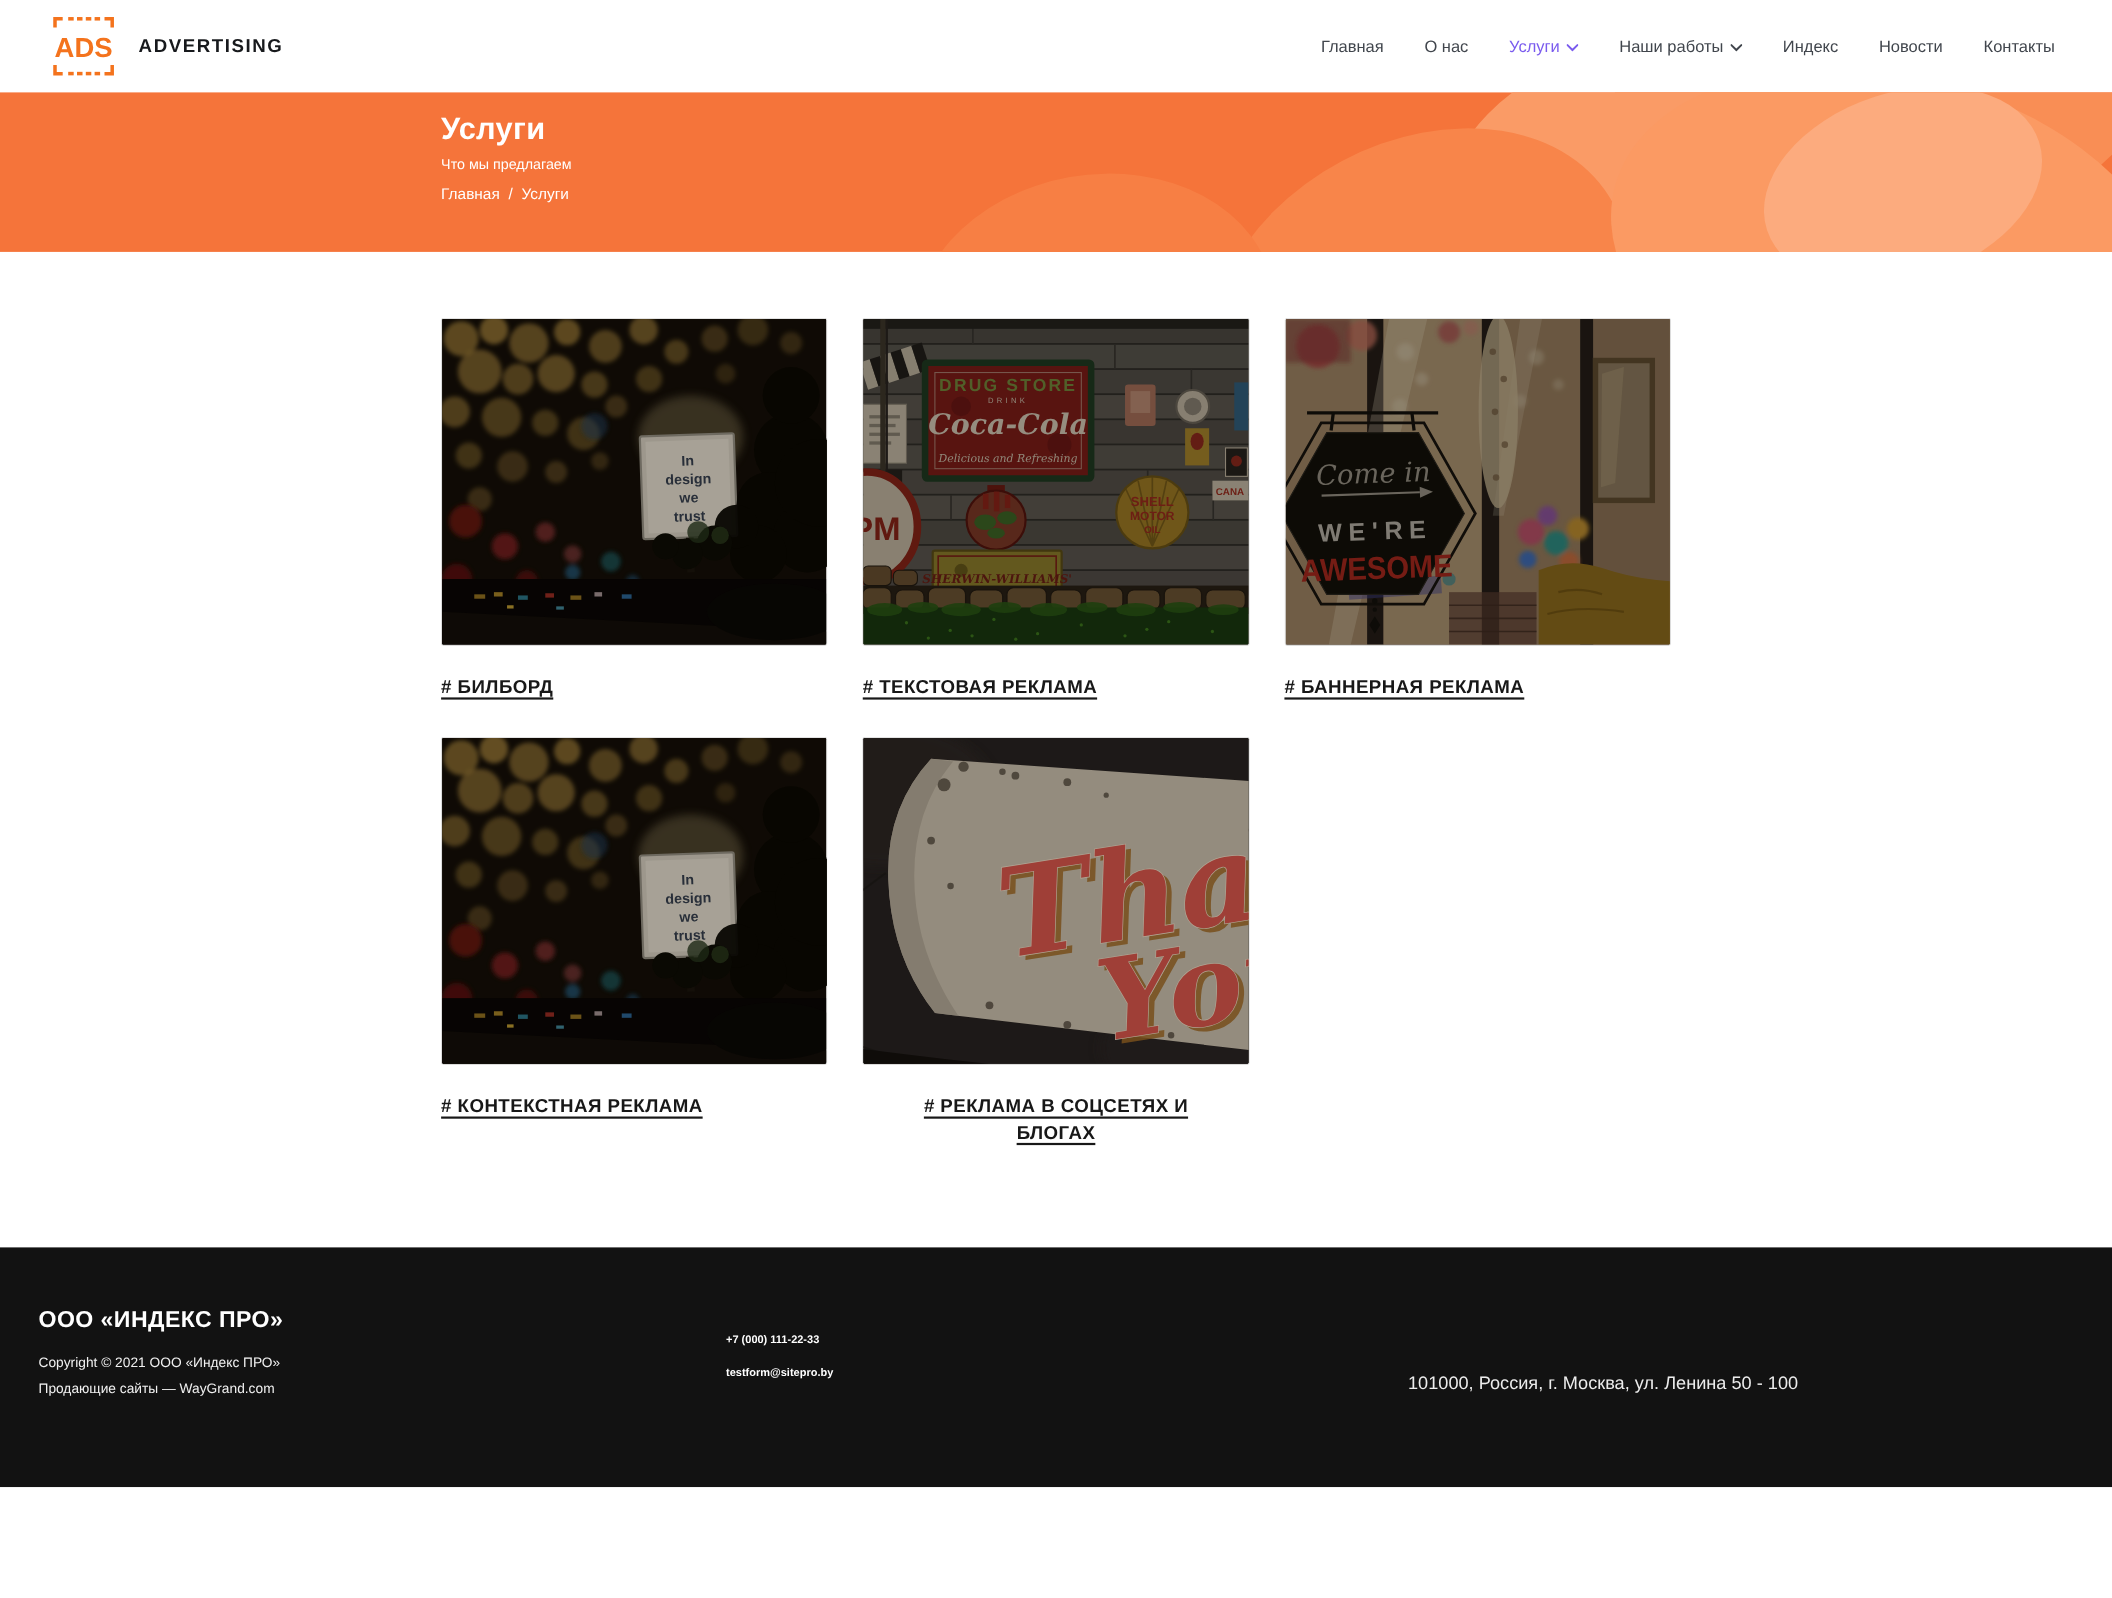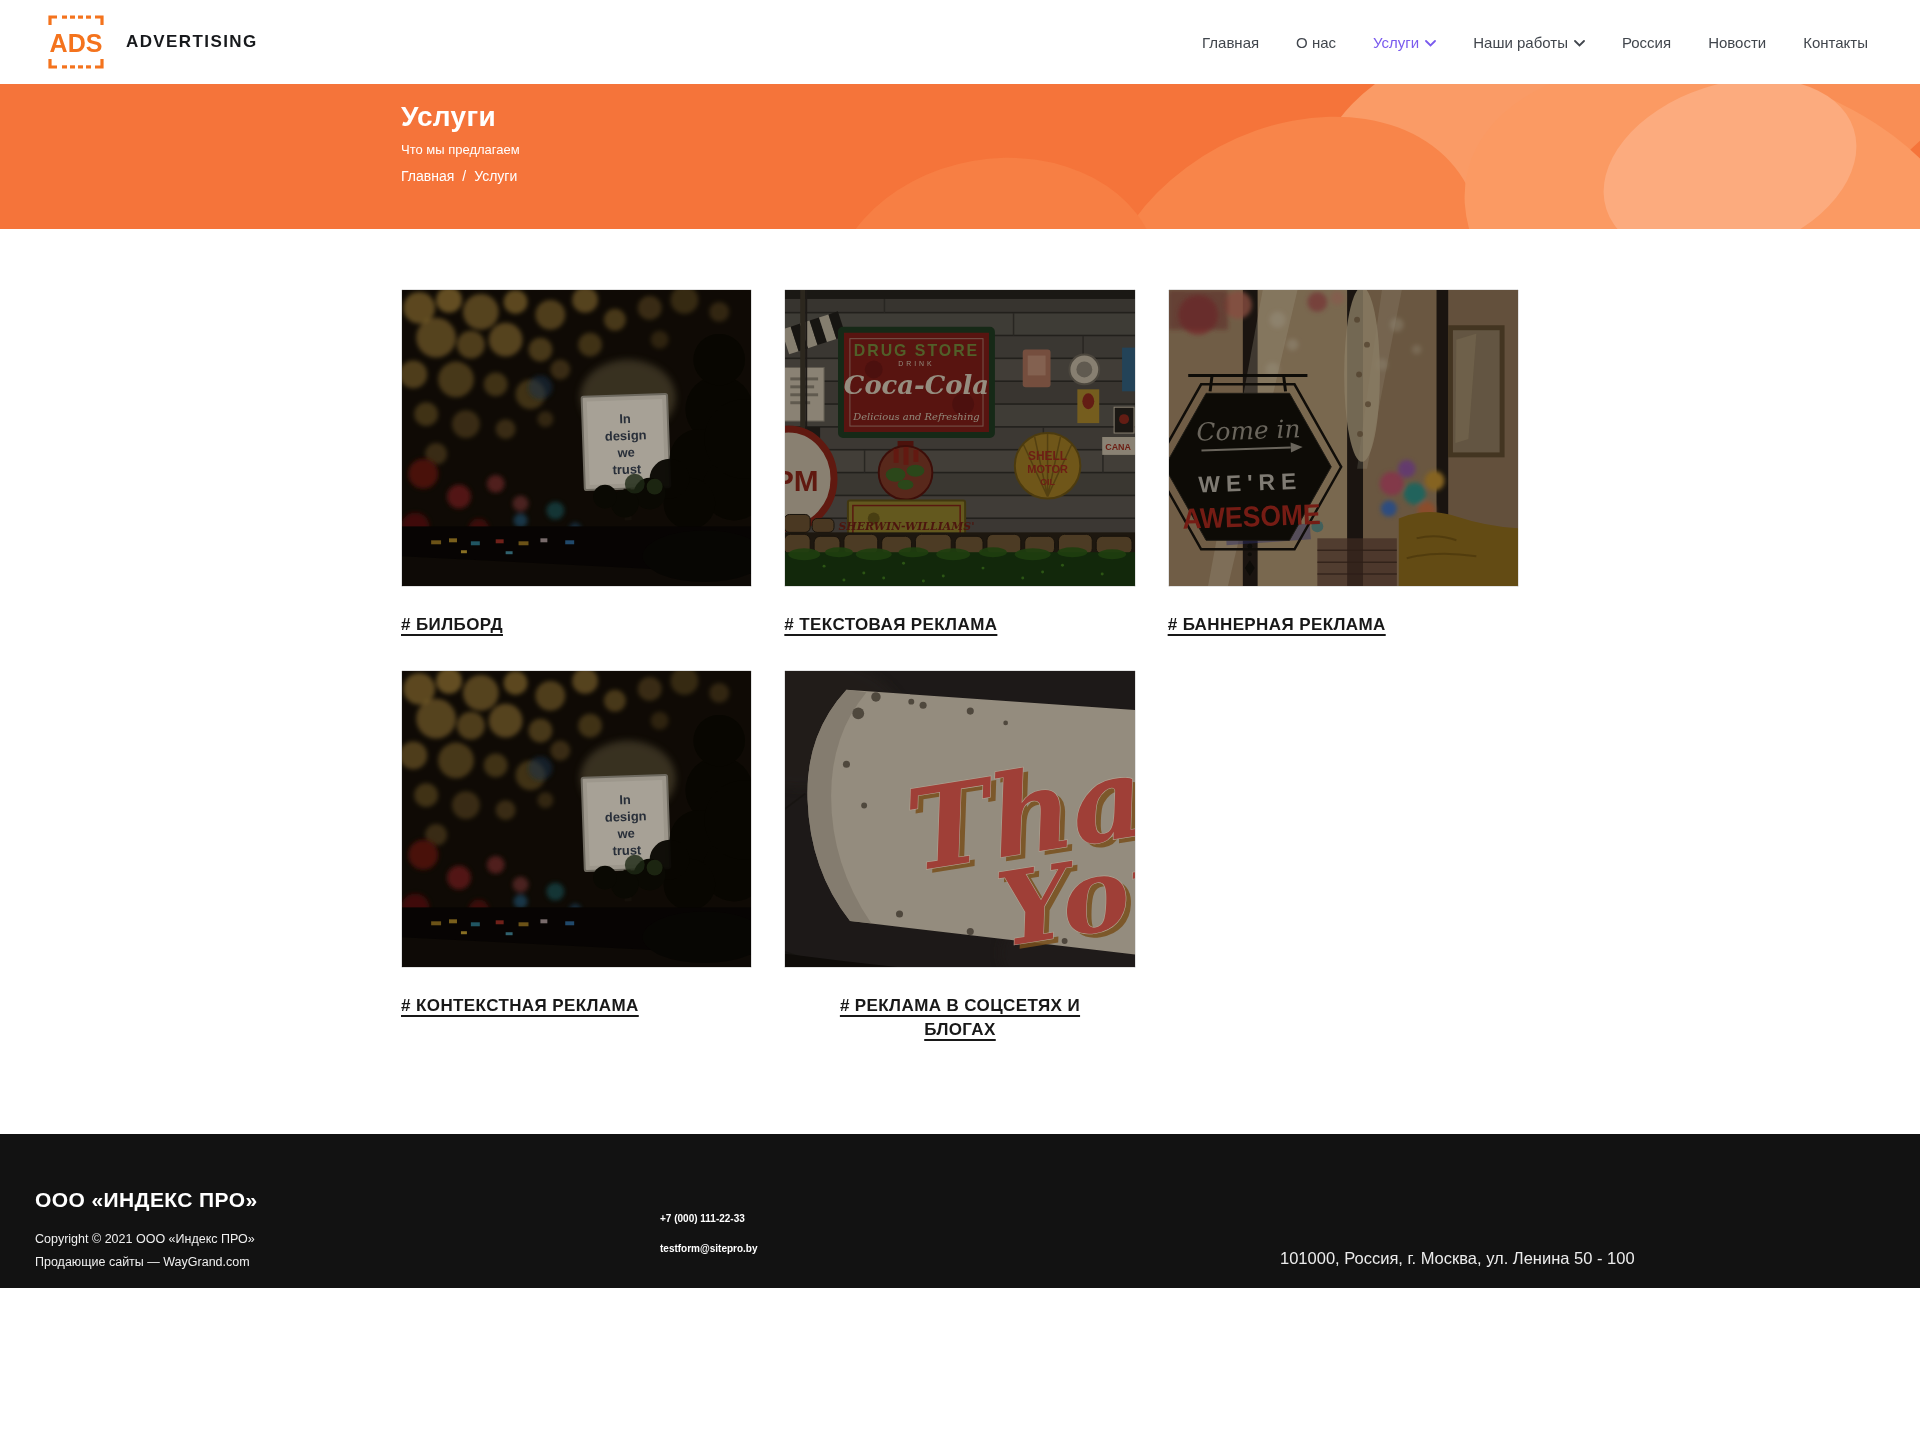--- a/index.html
+++ b/index.html
@@ -35,21 +35,21 @@
   .main { width:1118px; margin:0 auto; padding:60px 0 92px; }
   .main-heading { font-size:27px; line-height:39px; color:#434a52; font-weight:500; margin-bottom:20px; }
   .cards { display:grid; grid-template-columns:repeat(3,1fr); column-gap:32px; row-gap:33px; }
   .card figure { margin:0; }
   .card svg.photo { display:block; width:100%; height:298px; border:1px solid #e3e3e3; border-radius:2px; background:#17130e; }
   .card-title { display:block; margin-top:26px; font-size:17px; font-weight:700; letter-spacing:.4px; line-height:24px;
                 color:#181818; text-decoration:underline; text-underline-offset:4px; text-decoration-thickness:1.5px; cursor:pointer; }
   .card-title.wrap-center { max-width:302px; margin-left:auto; margin-right:auto; text-align:center; }
 
   
-  .footer { background:#121212; height:154px; color:#fff; padding:0 35px; display:grid; grid-template-columns:625px 620px 1fr; }
+  .footer { background:#121212; height:218px; color:#fff; padding:0 35px; display:grid; grid-template-columns:625px 620px 1fr; }
   .f-col1 { padding-top:54px; }
   .f-company { font-size:21px; font-weight:700; letter-spacing:.4px; margin-bottom:16px; }
   .f-small { font-size:12.5px; color:#f0f0f0; line-height:23px; font-weight:500; }
   .f-col2 { padding-top:70px; }
   .f-strong { font-size:10px; font-weight:700; line-height:30px; }
   .f-col3 { padding-top:115px; }
   .f-address { font-size:16.5px; color:#ececec; }
 
   .hidden-defs { position:absolute; width:0; height:0; overflow:hidden; }
 </style>
@@ -471,21 +471,21 @@
     </a>
     <a>
       <span>Наши работы</span>
       <span class="chev">
         <svg width="11" height="7" viewBox="0 0 11 7">
             <path d="M1 1l4.5 4.5L10 1" stroke="currentColor" stroke-width="1.8" fill="none" stroke-linecap="round"></path>
           </svg>
       </span>
     </a>
     <a>
-        <span>Россия</span>
+        <span>Индекс</span>
       </a>
     <a>
         <span>Новости</span>
       </a>
     <a>
         <span>Контакты</span>
       </a>
   </nav>
 </header>
 

